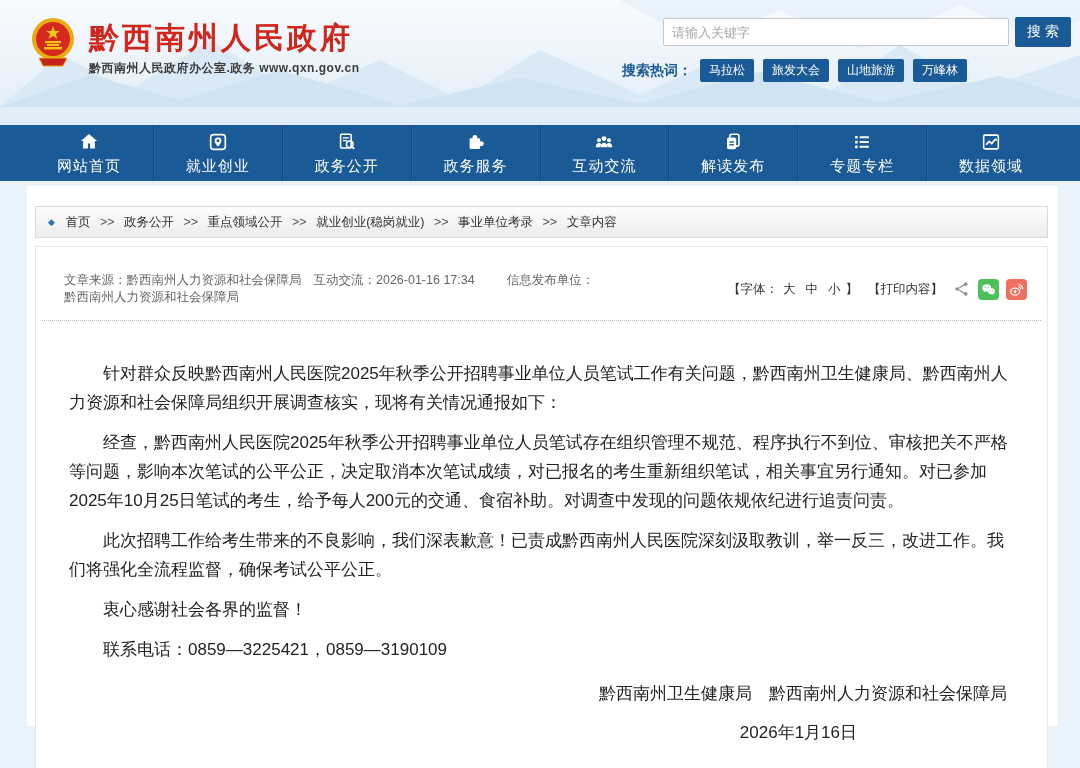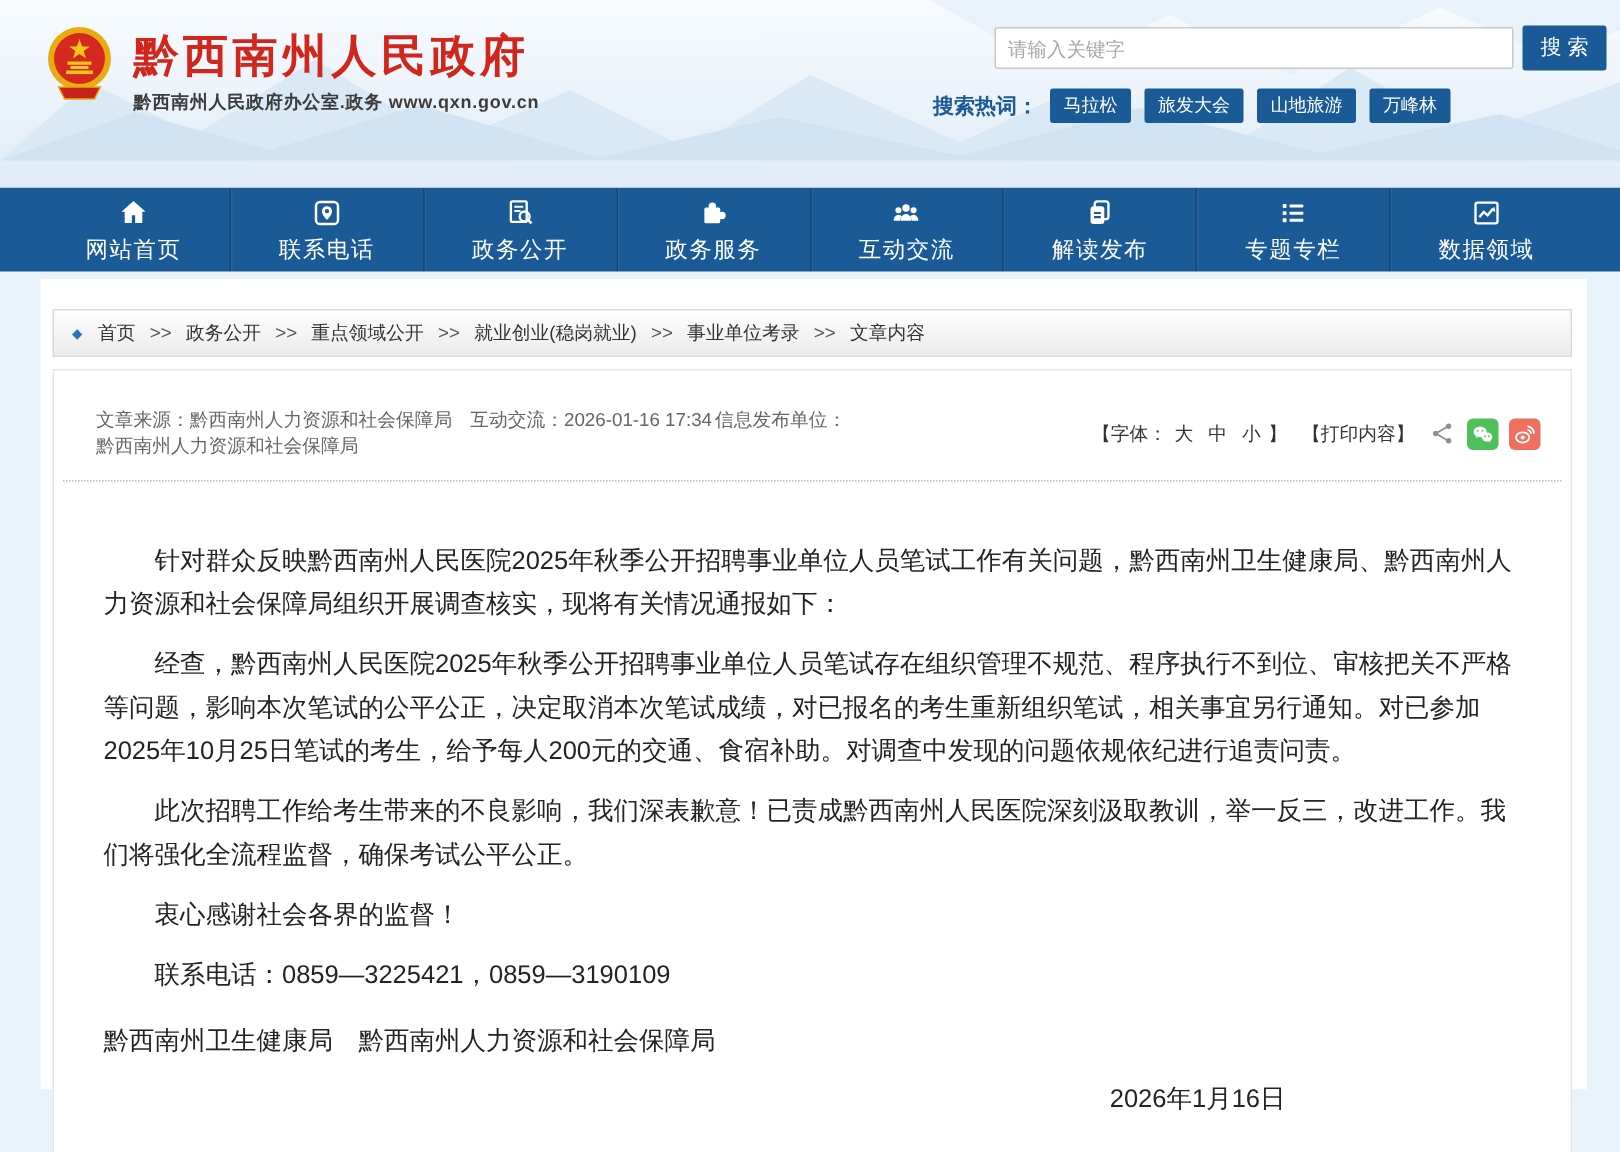--- a/index.html
+++ b/index.html
@@ -37,33 +37,33 @@
   .breadcrumb{margin:0 10px 8px 8px;height:30px;line-height:30px;border:1px solid #d9d9d9;background:linear-gradient(180deg,#fdfdfd,#ececec);font-size:12.5px;color:#333;padding-left:12px;white-space:nowrap;}
   .crumb-marker{color:#2f74b5;font-size:9px;margin-right:7px;vertical-align:1px;}
   .breadcrumb a{color:#333;text-decoration:none;cursor:pointer;}
   .breadcrumb .sep{color:#555;margin:0 6px;}
 
   .article-box{margin:0 10px 0 8px;border:1px solid #e6e6e6;background:#fff;box-sizing:border-box;min-height:530px;}
   .article-title{margin:22px 0 0;text-align:center;color:#1b7ad3;font-size:23px;font-weight:700;letter-spacing:2px;}
   .meta-row{margin:25px 6px 0;display:flex;justify-content:space-between;align-items:center;font-size:12.5px;color:#666;padding:0 14px 14px 22px;border-bottom:1px dotted #bdbdbd;}
   .meta-left span{white-space:nowrap;}
   .gap-l{margin-left:12px;}
-  .gap-xl{margin-left:2px;}
+  .gap-xl{margin-left:32px;}
   .meta-right{display:flex;align-items:center;white-space:nowrap;}
   .tool-text{color:#333;}
   .font-size{color:#333;cursor:pointer;margin:0 5px;text-decoration:none;}
   .print{margin-left:10px;cursor:pointer;text-decoration:none;}
   .share-icon{margin-left:10px;cursor:pointer;display:inline-flex;}
   .sq-icon{width:21px;height:21px;border-radius:4px;margin-left:7px;display:inline-flex;align-items:center;justify-content:center;cursor:pointer;}
   .wechat-bg{background:#4ec05a;}
   .weibo-bg{background:#f0705f;}
 
   .article-body{padding:38px 32px 0 33px;font-size:17px;color:#232323;}
   .article-body p{margin:0 0 11px;line-height:29px;text-indent:2em;}
-  .article-body p.signature{text-indent:0;margin:15px 8px 0 0;}
+  .article-body p.signature{text-align:right;text-indent:0;margin:15px 8px 0 0;}
   .article-body p.sig-date{text-align:right;text-indent:0;margin:10px 158px 0 0;}
 </style>
 </head>
 <body>
 
 <div class="page">
 
   <header class="banner">
     <svg class="mountains" viewBox="0 0 1080 107" preserveAspectRatio="none">
       <polygon points="0,107 60,55 130,90 210,40 300,95 380,60 460,100 540,50 640,95 720,58 820,98 900,45 980,90 1080,55 1080,107" fill="#d9e9f6"></polygon>
@@ -111,21 +111,21 @@
       </span>
       <span class="nav-label">网站首页</span>
     </a>
     <a class="nav-item">
       <span class="nav-icon">
         <svg width="22" height="22" viewBox="0 0 24 24">
             <rect x="4" y="4" width="16" height="16" rx="3" fill="none" stroke="#fff" stroke-width="1.8"></rect>
             <path d="M12 7a3.7 3.7 0 0 0-3.7 3.7c0 2.8 3.7 6.3 3.7 6.3s3.7-3.5 3.7-6.3A3.7 3.7 0 0 0 12 7zm0 5.2a1.6 1.6 0 1 1 0-3.2 1.6 1.6 0 0 1 0 3.2z" fill="#fff"></path>
           </svg>
       </span>
-      <span class="nav-label">联系电话</span>
+      <span class="nav-label">就业创业</span>
     </a>
     <a class="nav-item">
       <span class="nav-icon">
         <svg width="22" height="22" viewBox="0 0 24 24">
             <rect x="5" y="3.5" width="11.5" height="15" rx="1" fill="none" stroke="#fff" stroke-width="1.7"></rect>
             <line x1="7.5" y1="7.5" x2="14" y2="7.5" stroke="#fff" stroke-width="1.5"></line>
             <line x1="7.5" y1="10.5" x2="12" y2="10.5" stroke="#fff" stroke-width="1.5"></line>
             <circle cx="15" cy="14.5" r="3.6" fill="none" stroke="#fff" stroke-width="1.7"></circle>
             <line x1="17.6" y1="17.2" x2="20" y2="19.6" stroke="#fff" stroke-width="1.9"></line>
           </svg>

